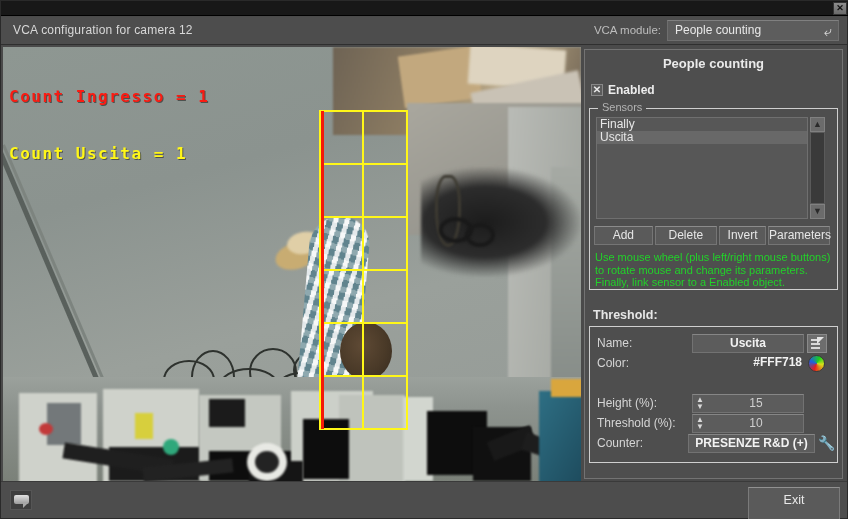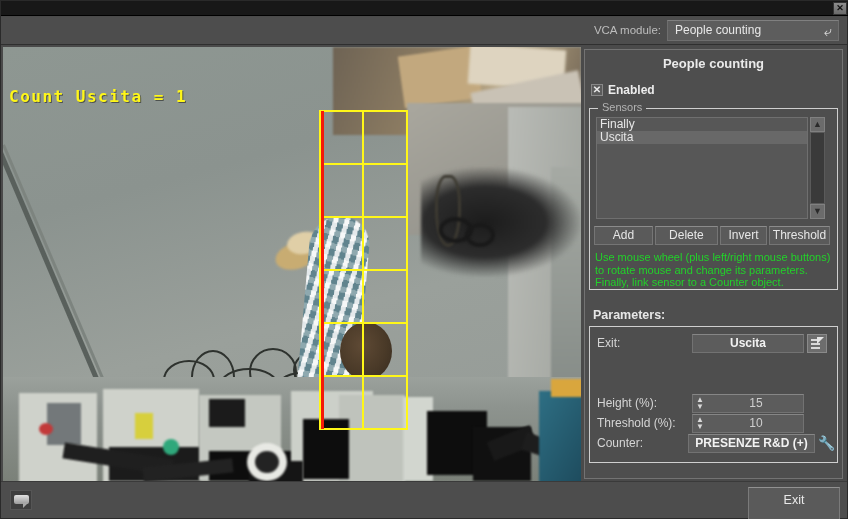--- a/index.html
+++ b/index.html
@@ -464,20 +464,21 @@
 </head>
 <body>
 
 <div class="app">
 
   <div class="winbar">
     <div class="win-close">✕</div>
   </div>
 
   <div class="header">
+    <div class="header-title">VCA configuration for camera 12</div>
     <div class="module-label">VCA module:</div>
     <div class="module-select">
       <span>People counting</span>
       <span class="hook">⤷</span>
     </div>
   </div>
 
   <div class="video">
     <div class="vid-img">
       <div class="sc-wall"></div>
@@ -549,20 +550,21 @@
         <div class="h" style="top:106px;"></div>
         <div class="h" style="top:159px;"></div>
         <div class="h" style="top:212px;"></div>
         <div class="h" style="top:265px;"></div>
         <div class="h" style="bottom:0;"></div>
       </div>
       <div class="sensor-edge-red"></div>
     </div>
 
     <div class="ovl">
+      <div class="ovl-red">Count Ingresso = 1</div>
       <div class="ovl-yellow">Count Uscita = 1</div>
     </div>
   </div>
 
   <div class="panel">
     <div class="panel-title">People counting</div>
 
     <div class="enabled-row">
       <div class="cb">✕</div>
       <span class="lbl">Enabled</span>
@@ -579,40 +581,45 @@
       <div class="scroll">
         <div class="arrow up">▲</div>
         <div class="track"></div>
         <div class="arrow down">▼</div>
       </div>
 
       <div class="btnrow">
         <div class="btn add">Add</div>
         <div class="btn del">Delete</div>
         <div class="btn inv">Invert</div>
-        <div class="btn dup">Threshold</div>
+        <div class="btn dup">Parameters</div>
       </div>
 
       <div class="help">
         <div>Use mouse wheel (plus left/right mouse buttons)</div>
         <div>to rotate mouse and change its parameters.</div>
-        <div>Finally, link sensor to a Counter object.</div>
-      </div>
-    </div>
-
-    <div class="params-title">Parameters:</div>
+        <div>Finally, link sensor to a Enabled object.</div>
+      </div>
+    </div>
+
+    <div class="params-title">Threshold:</div>
 
     <div class="pbox">
 
       <div class="prow" style="top:6px;">
-        <div class="plabel">Exit:</div>
+        <div class="plabel">Name:</div>
         <div class="pfield" style="width:112px;">Uscita</div>
         <div class="picon ico-edit"></div>
       </div>
 
+      <div class="prow" style="top:26px;">
+        <div class="plabel">Color:</div>
+        <div class="pfield plain" style="width:112px;text-align:right;padding-right:2px;">#FFF718</div>
+        <div class="ico-colorwheel"></div>
+      </div>
 
 
       <div class="prow" style="top:66px;">
         <div class="plabel">Height (%):</div>
         <div class="pfield" style="width:112px;display:flex;align-items:center;justify-content:flex-start;">
           <div class="spin">▲<br>▼</div>
           <span style="flex:1;text-align:center;font-weight:normal;color:#cfcfcf;">15</span>
         </div>
         <div class="picon"></div>
       </div>

